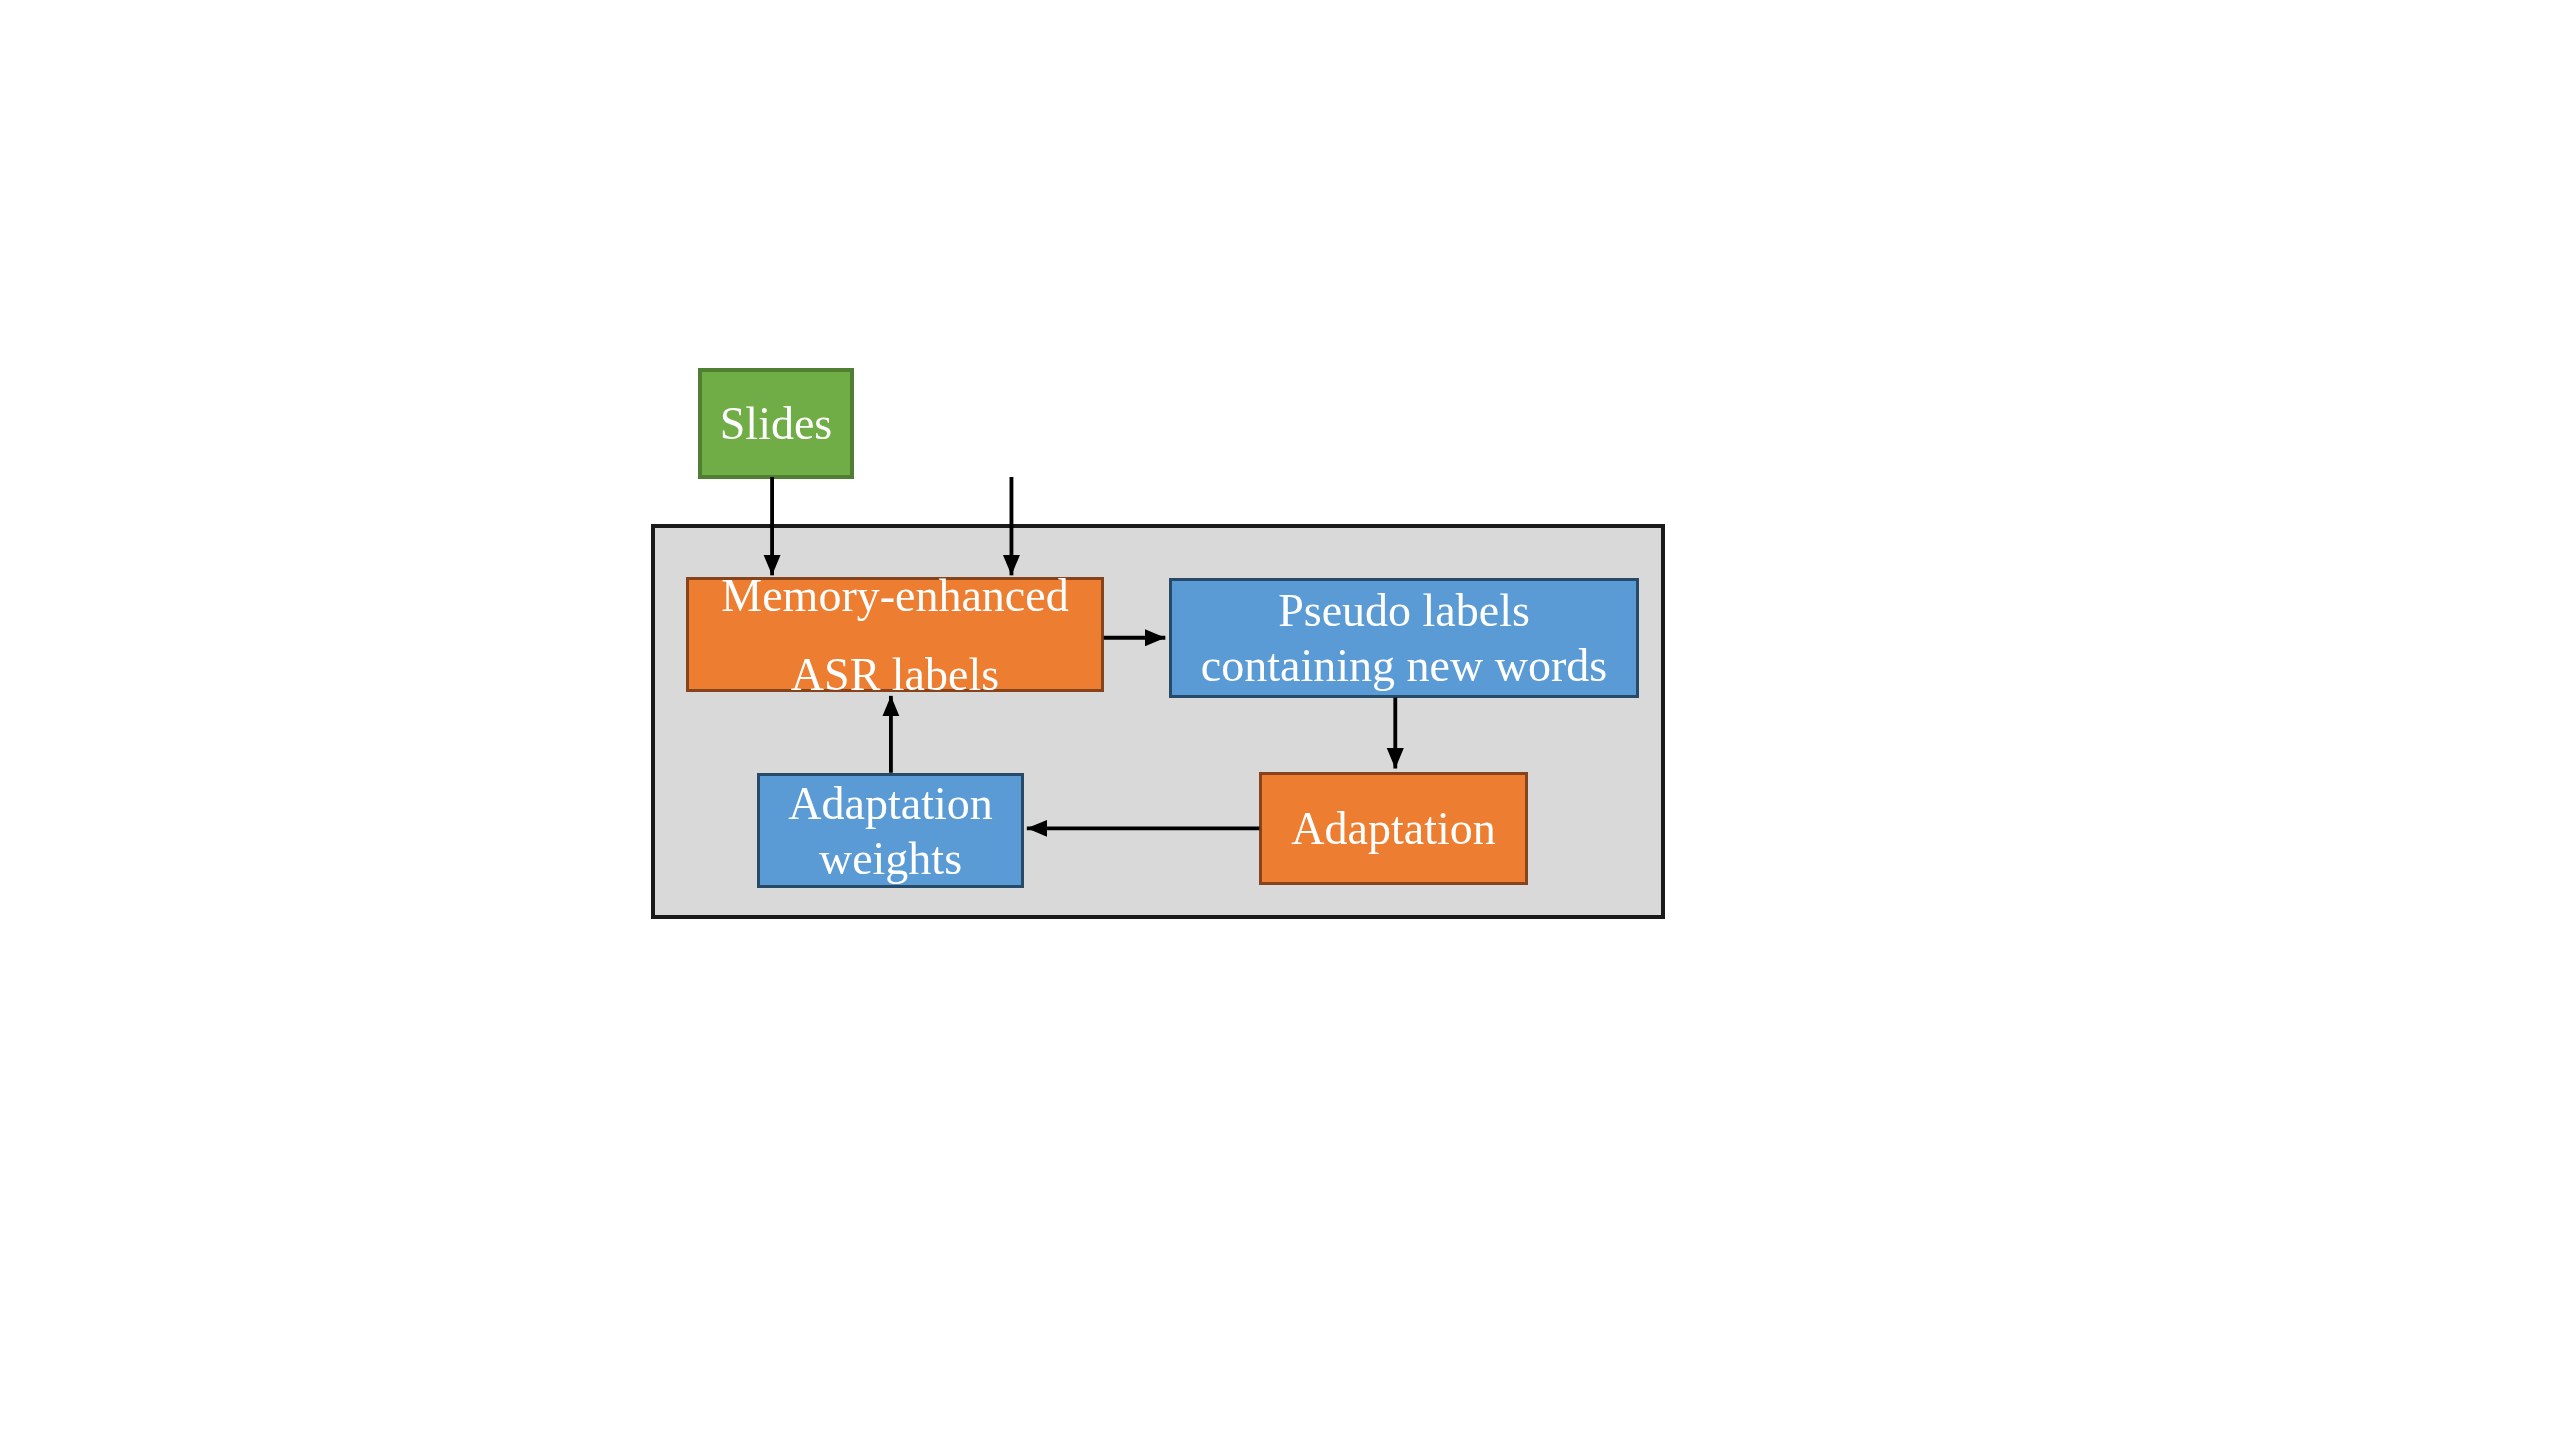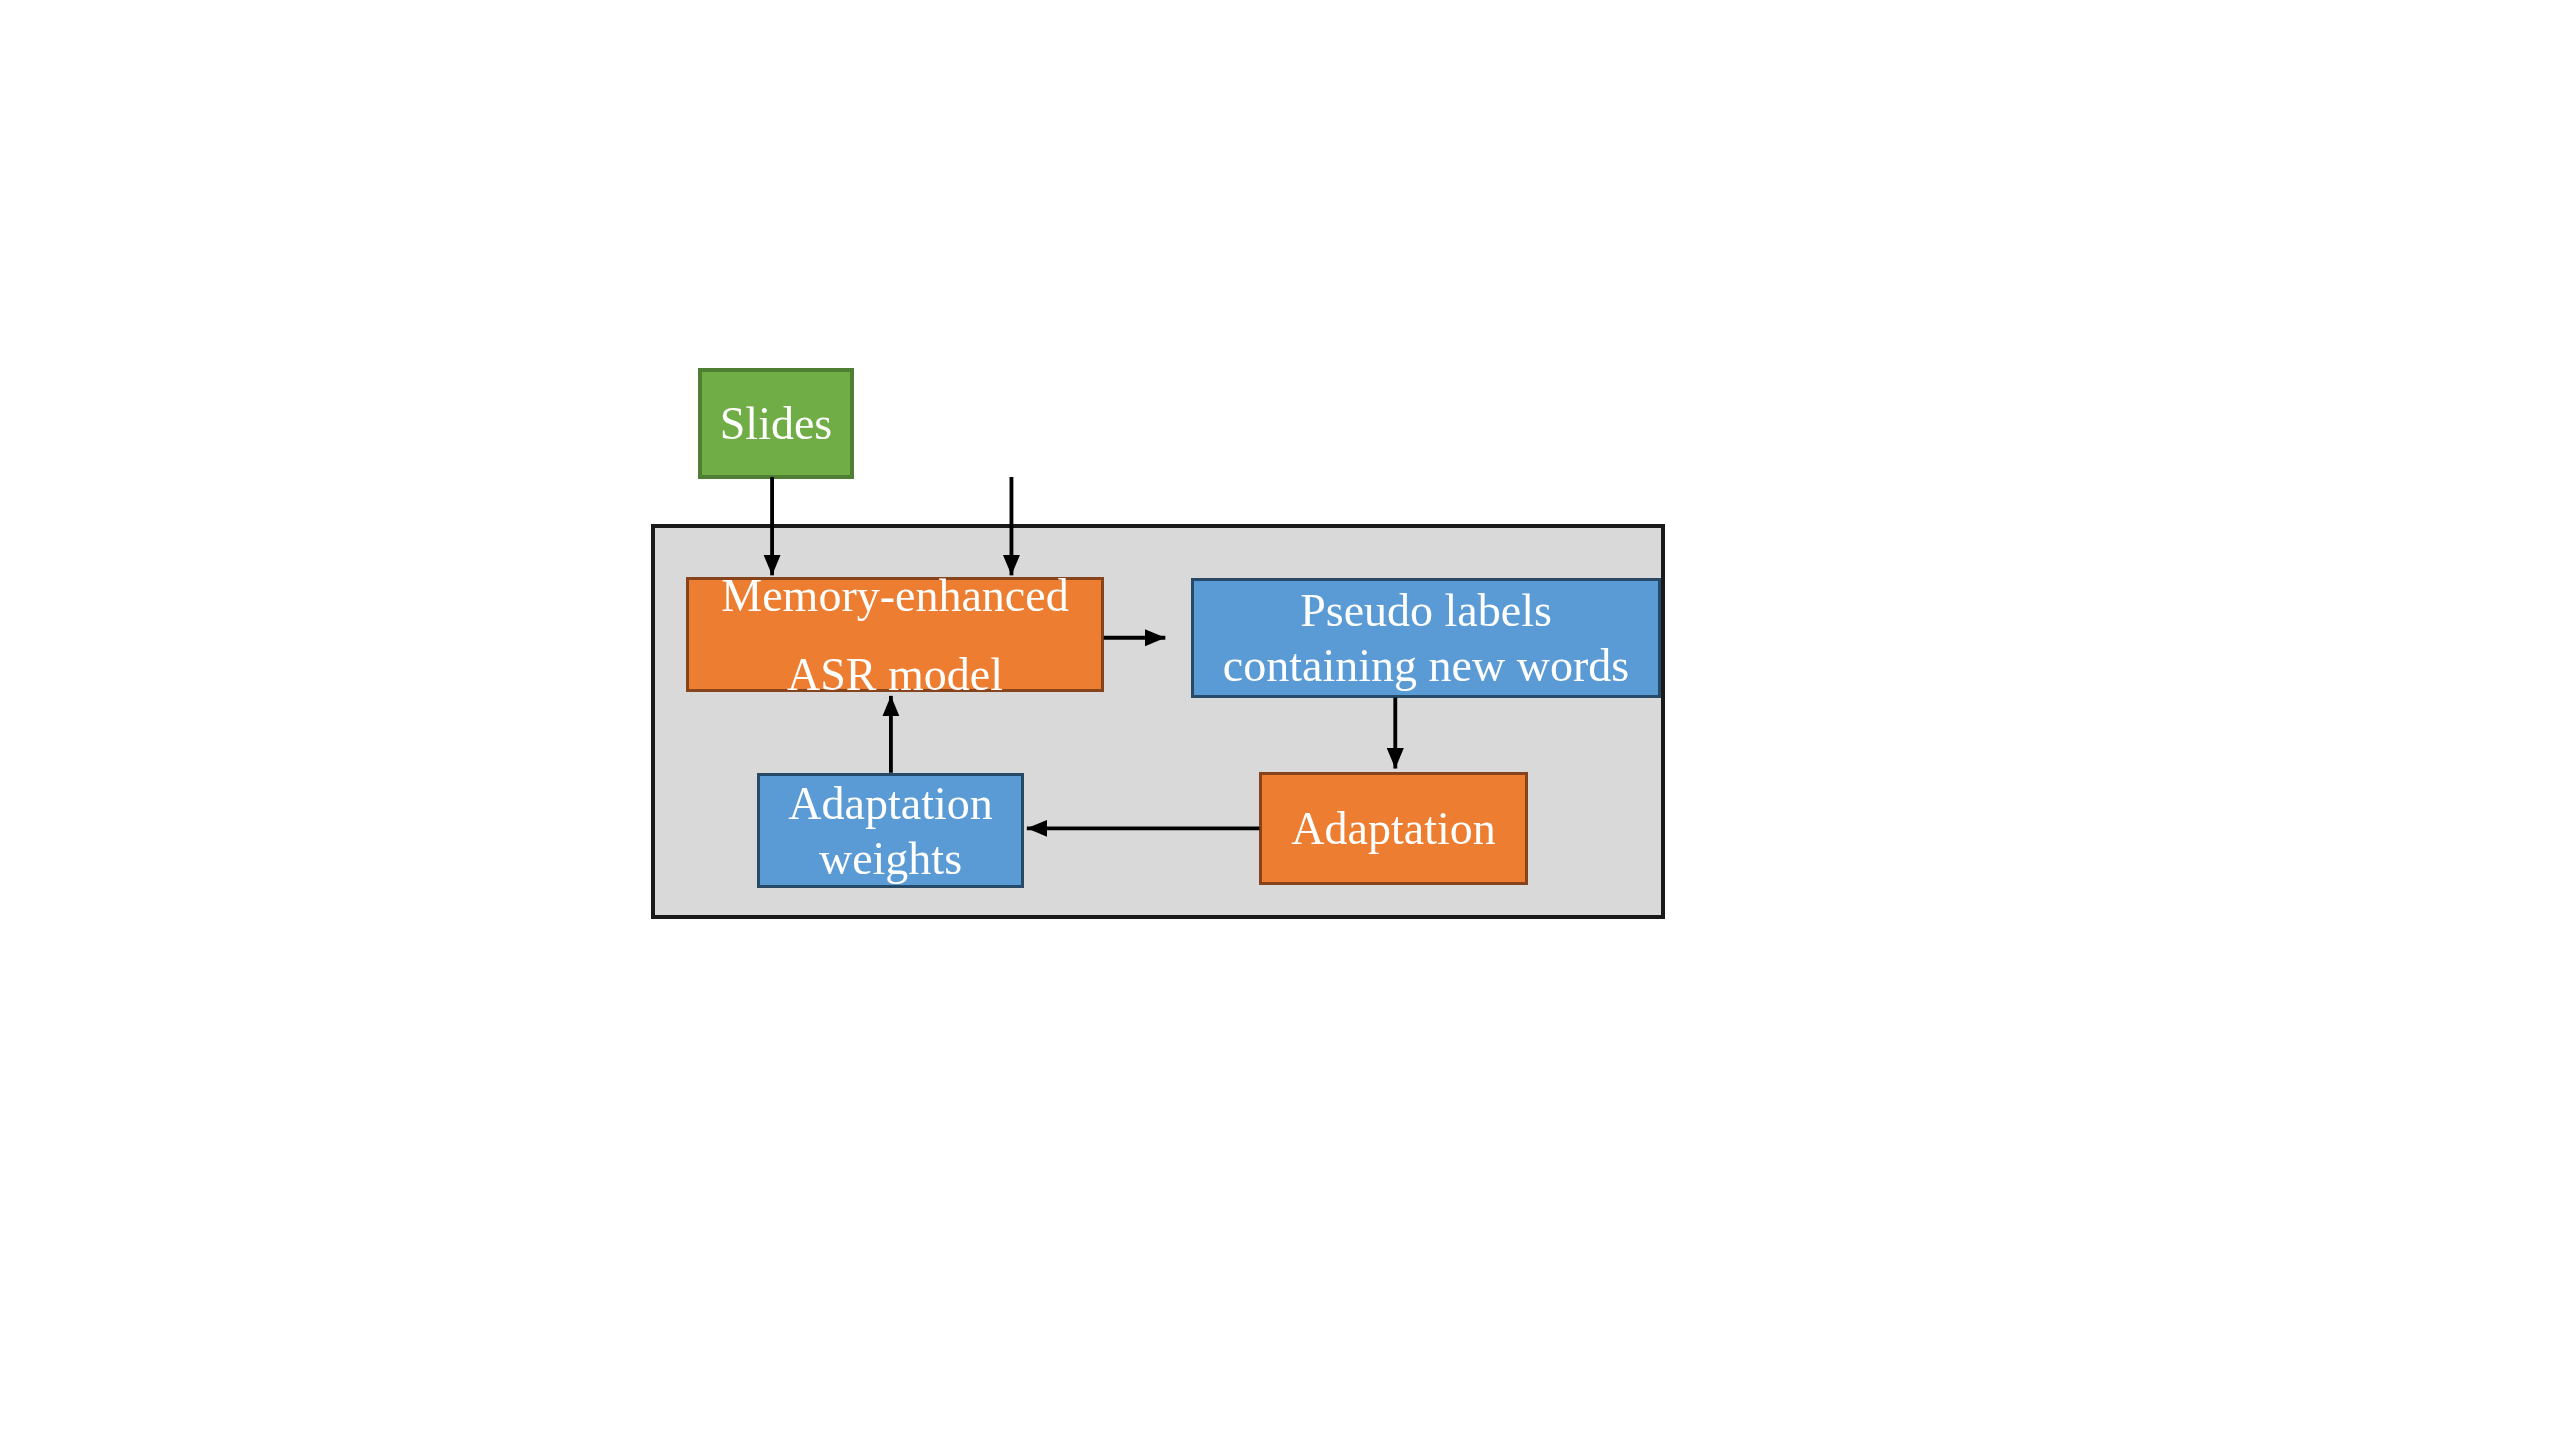--- a/index.html
+++ b/index.html
@@ -48,21 +48,21 @@
     border: 3.4px solid var(--orange-border, #87431B);
     gap: 24px;
   }
   .blue {
     background: var(--blue-fill, #5B9BD5);
     border: 3.4px solid var(--blue-border, #274A68);
   }
   .slides      { left: 698px;  top: 368px; width: 156px; height: 111px; }
   .talk        { left: 928px; top: 368px; width: 168px; height: 111px; }
   .asr         { left: 686px;  top: 577px; width: 418px; height: 115px; }
-  .pseudo      { left: 1169px; top: 578px; width: 470px; height: 120px; margin-left: 22px; }
+  .pseudo      { left: 1169px; top: 578px; width: 470px; height: 120px; }
   .aweights    { left: 757px;  top: 773px; width: 267px; height: 115px; }
   .adaptation  { left: 1259px; top: 772px; width: 269px; height: 113px; }
   svg.arrows {
     position: absolute;
     left: 0; top: 0;
     width: 2576px;
     height: 1449px;
     pointer-events: none;
   }
   svg.arrows line {
@@ -78,21 +78,21 @@
 
   <div class="panel"></div>
 
   <div class="node green slides">
     <span>Slides</span>
   </div>
 
 
   <div class="node orange asr">
     <span>Memory-enhanced</span>
-    <span>ASR model</span>
+    <span>ASR labels</span>
   </div>
 
   <div class="node blue pseudo">
     <span>Pseudo labels</span>
     <span>containing new words</span>
   </div>
 
   <div class="node blue aweights">
     <span>Adaptation</span>
     <span>weights</span>

